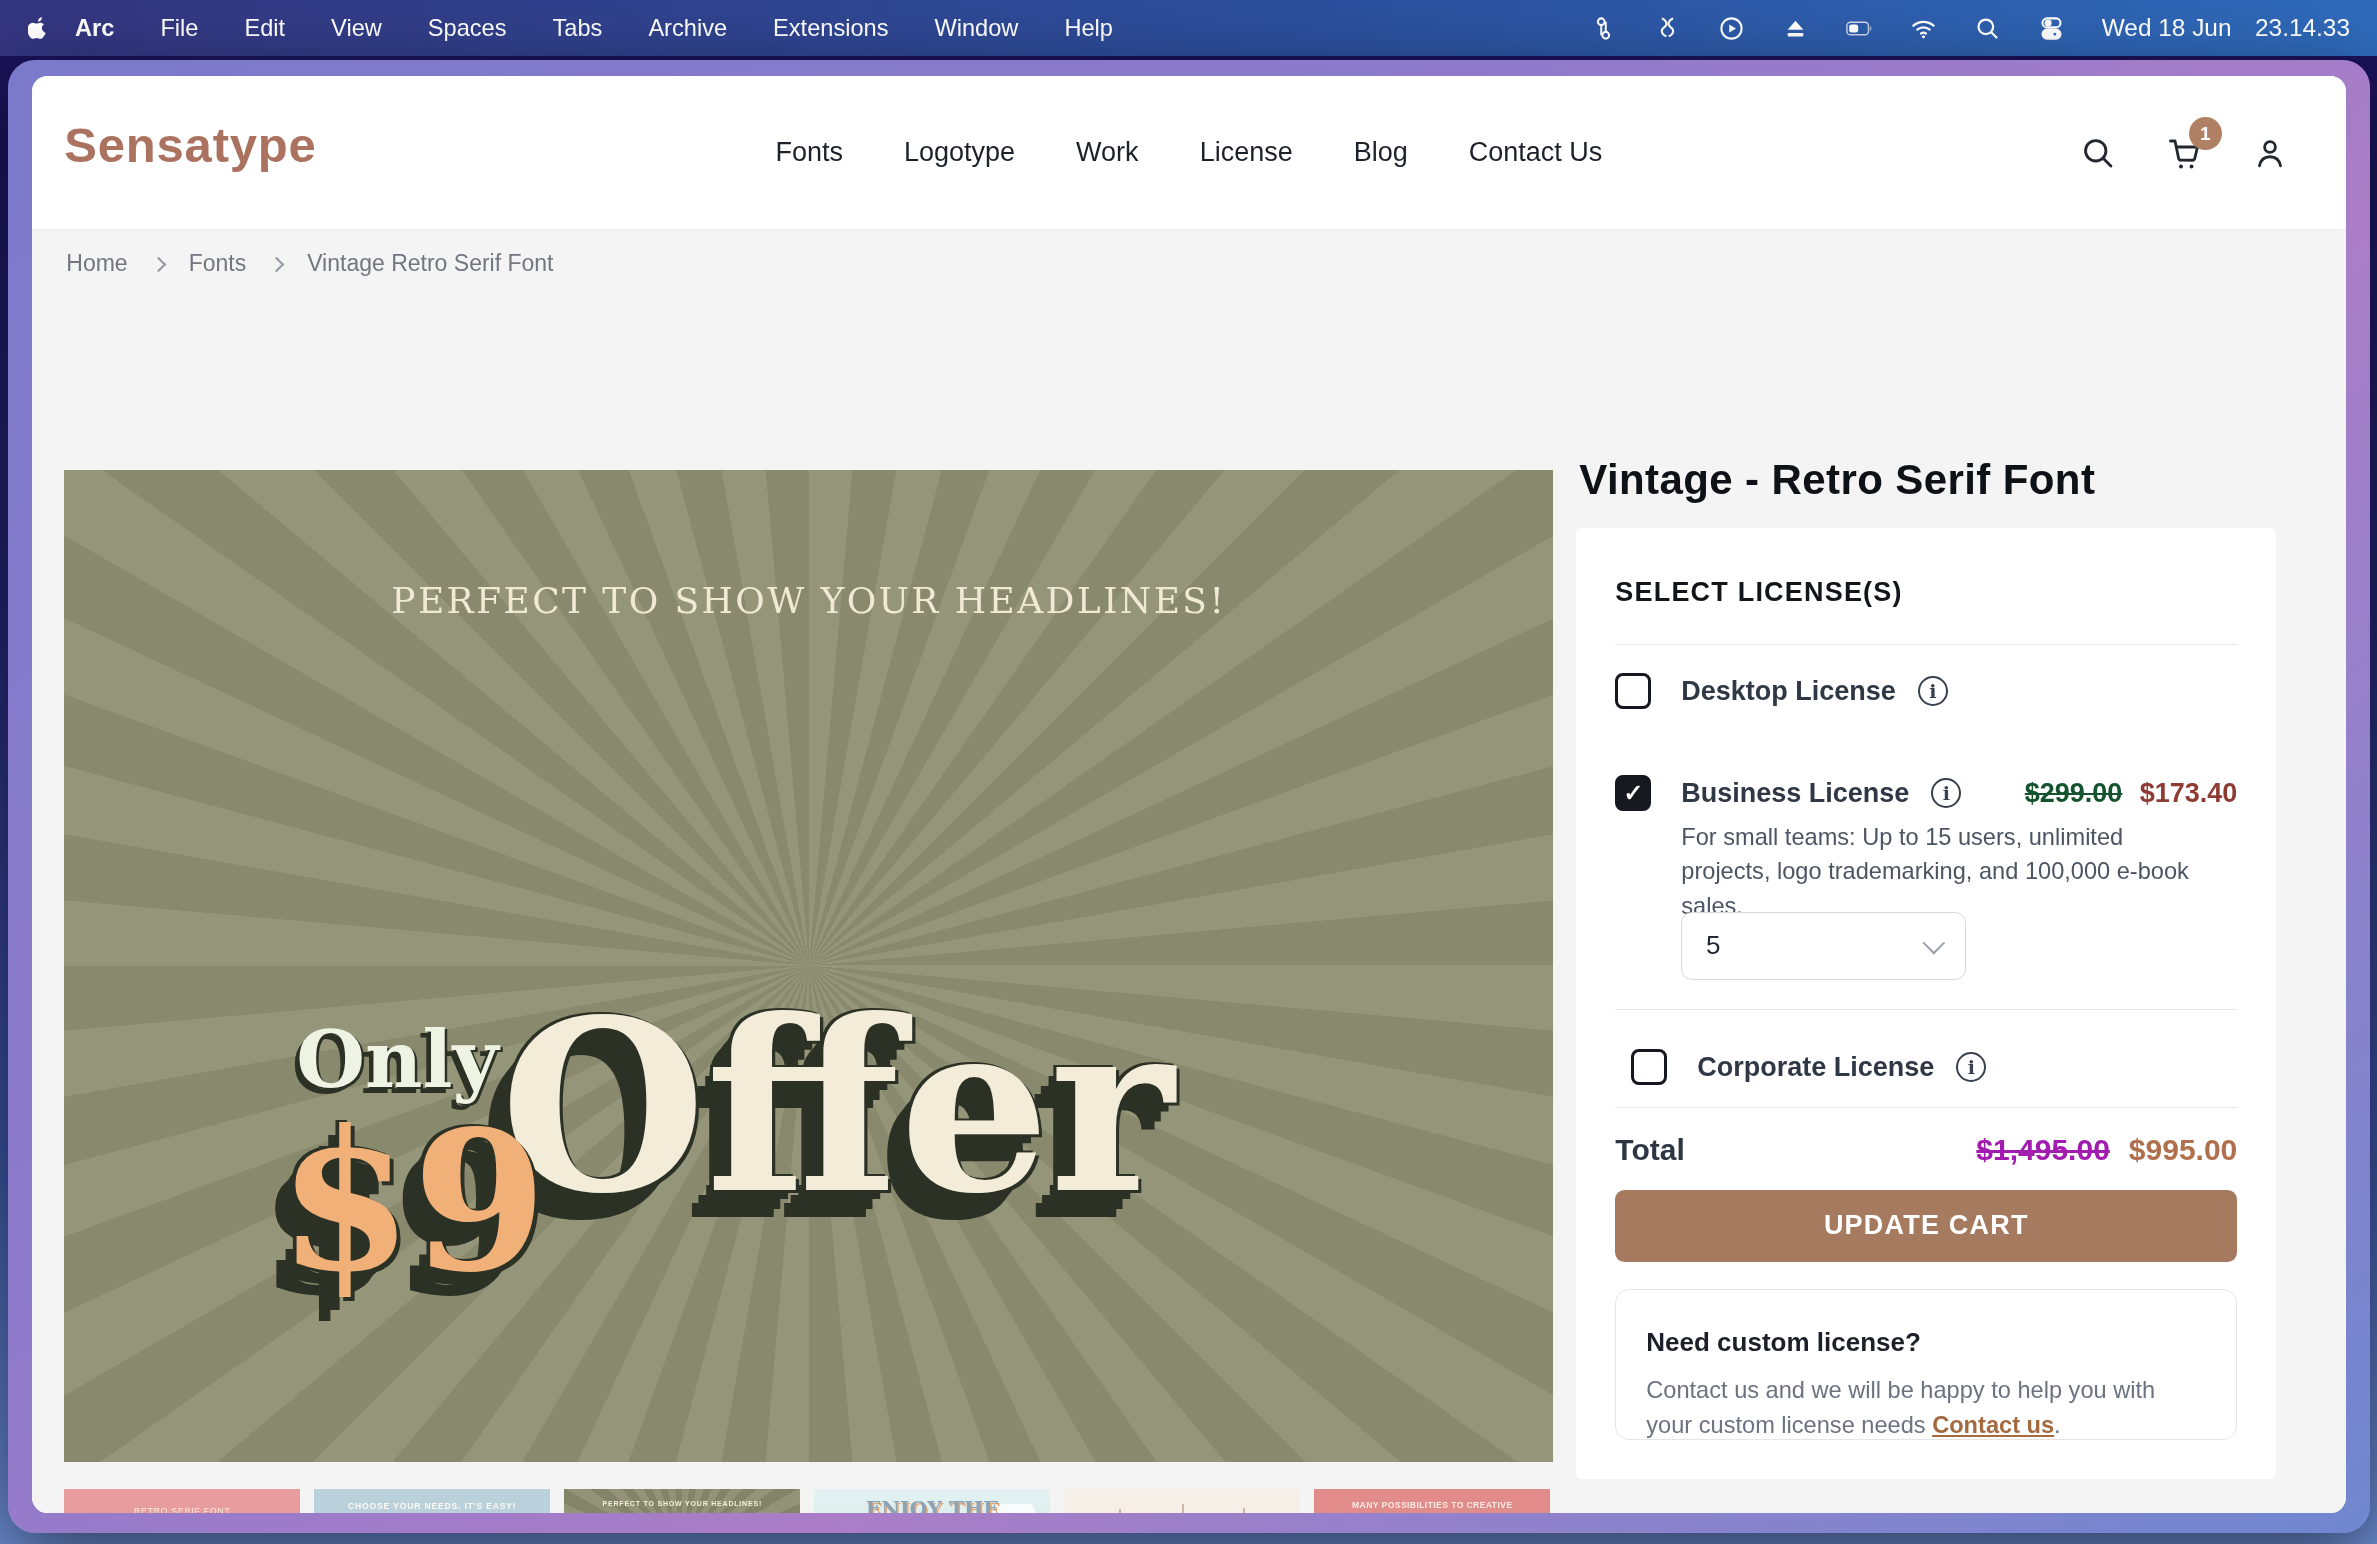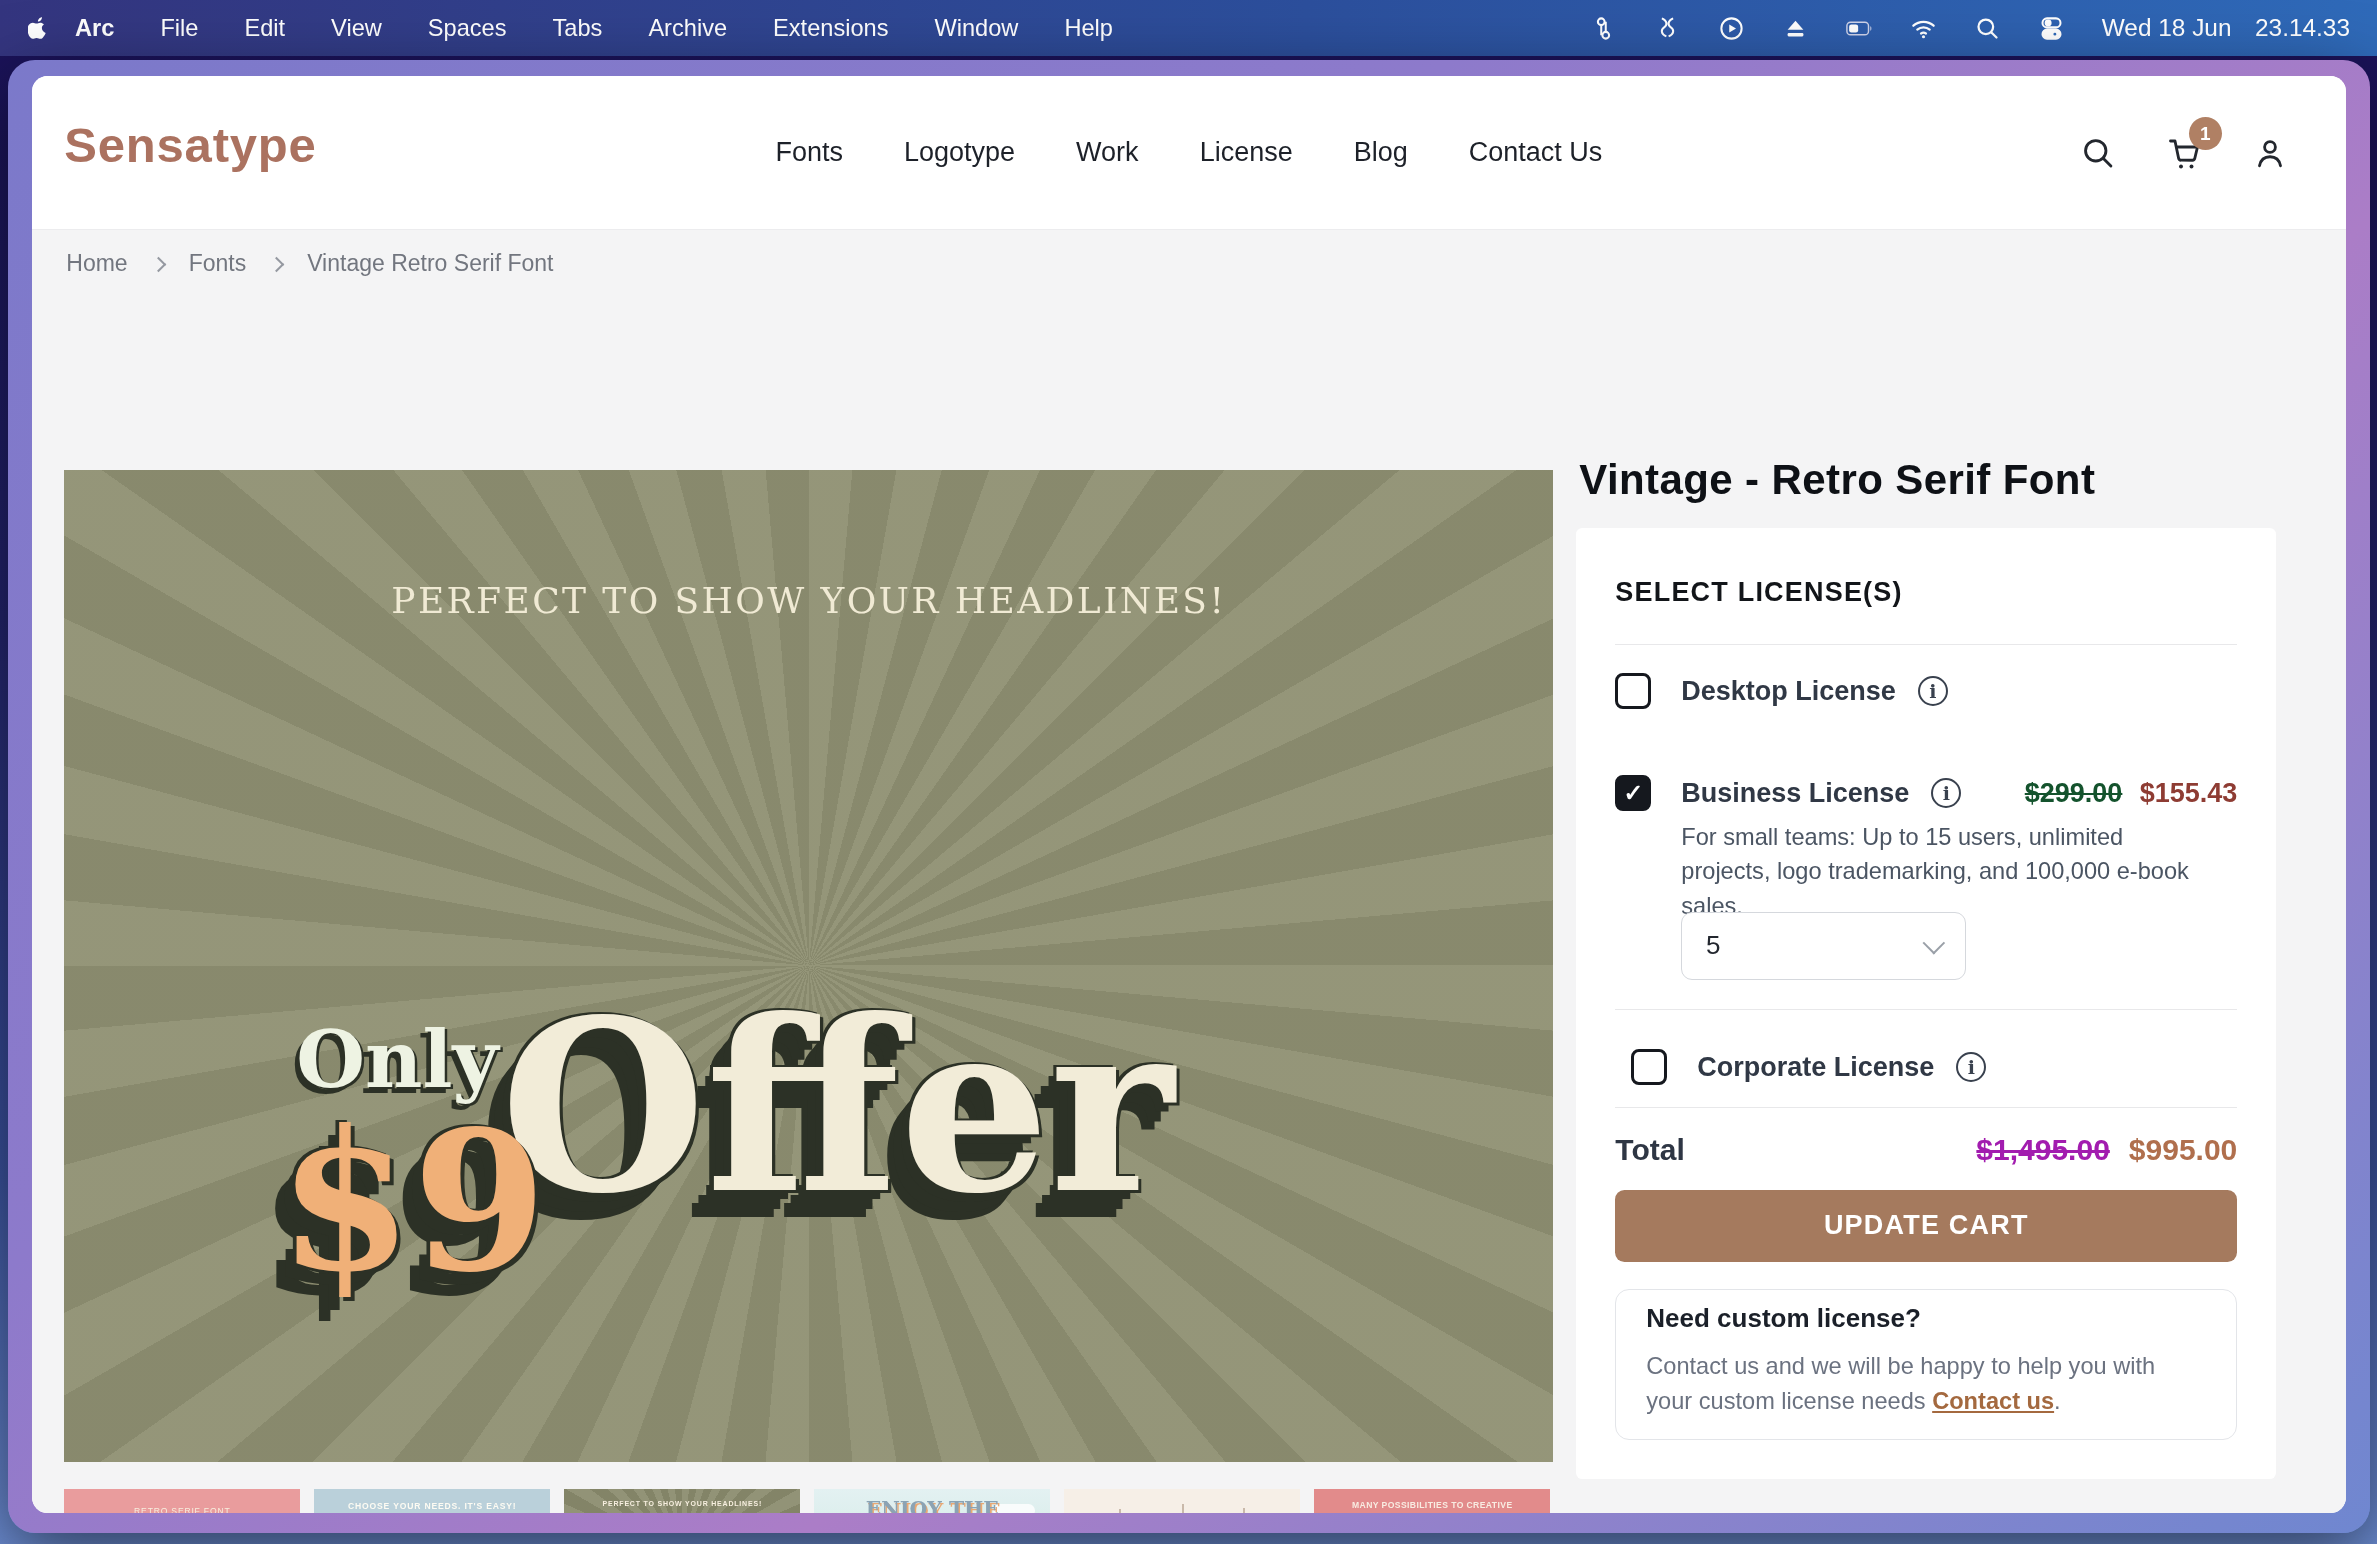--- a/index.html
+++ b/index.html
@@ -130,21 +130,21 @@
   .total-row { position:absolute; left:39px; right:39px; top:605px; display:flex; align-items:center; }
   .total-label { font-size:30px; font-weight:bold; color:#2e3644; }
   .total-old { font-size:30px; font-weight:bold; color:#a21caf; text-decoration:line-through; margin-left:auto; }
   .total-new { font-size:30px; font-weight:bold; color:#b06f4d; margin-left:19px; }
 
   .update-btn { position:absolute; left:39px; right:39px; top:662px; height:72px; border:none; border-radius:9.4px;
     background:#a57a5e; color:#ffffff; font-size:27px; font-weight:bold; letter-spacing:1.2px;
     font-family:"Liberation Sans", sans-serif; display:flex; align-items:center; justify-content:center; }
 
   .custom-card { position:absolute; left:39px; right:39px; top:761px; height:151px;
-    border:1.6px solid #e3e5e9; border-radius:14px; padding:13px 30px; background:#fff; }
+    border:1.6px solid #e3e5e9; border-radius:14px; padding:37px 30px; background:#fff; }
   .custom-title { font-size:26px; font-weight:bold; color:#1b2029; }
   .custom-body { margin-top:15.7px; font-size:23.6px; line-height:1.45; color:#6b7280; }
   .custom-link { color:#a4693f; text-decoration:underline; font-weight:bold; }
 
   
   .thumb { position:absolute; top:1259px; width:236px; height:149px; overflow:hidden; }
   .t1 { left:32px;  background:#e99c9d; }
   .t2 { left:282px; background:#bad0da; }
   .t3 { left:532px; background:#8a8b6d; }
   .t4 { left:782px; background:linear-gradient(180deg,#e3f1f2 0%,#d2eae4 52%,#9bd8d2 72%,#62b9c6 100%); }
@@ -320,21 +320,21 @@
             <div class="lic-label">Desktop License</div>
             <div class="info">i</div>
           </div>
 
           <div class="lic-row row-business">
             <div class="checkbox checked">✓</div>
             <div class="lic-label">Business License</div>
             <div class="info">i</div>
             <div class="price-group">
               <span class="price-old">$299.00</span>
-              <span class="price-new">$155.43</span>
+              <span class="price-new">$173.40</span>
             </div>
           </div>
 
           <div class="lic-desc">For small teams: Up to 15 users, unlimited projects, logo trademarking, and 100,000 e-book sales.</div>
 
           <div class="seat-select">
             <span class="seat-value">5</span>
             <span class="seat-chevron"></span>
           </div>
 

